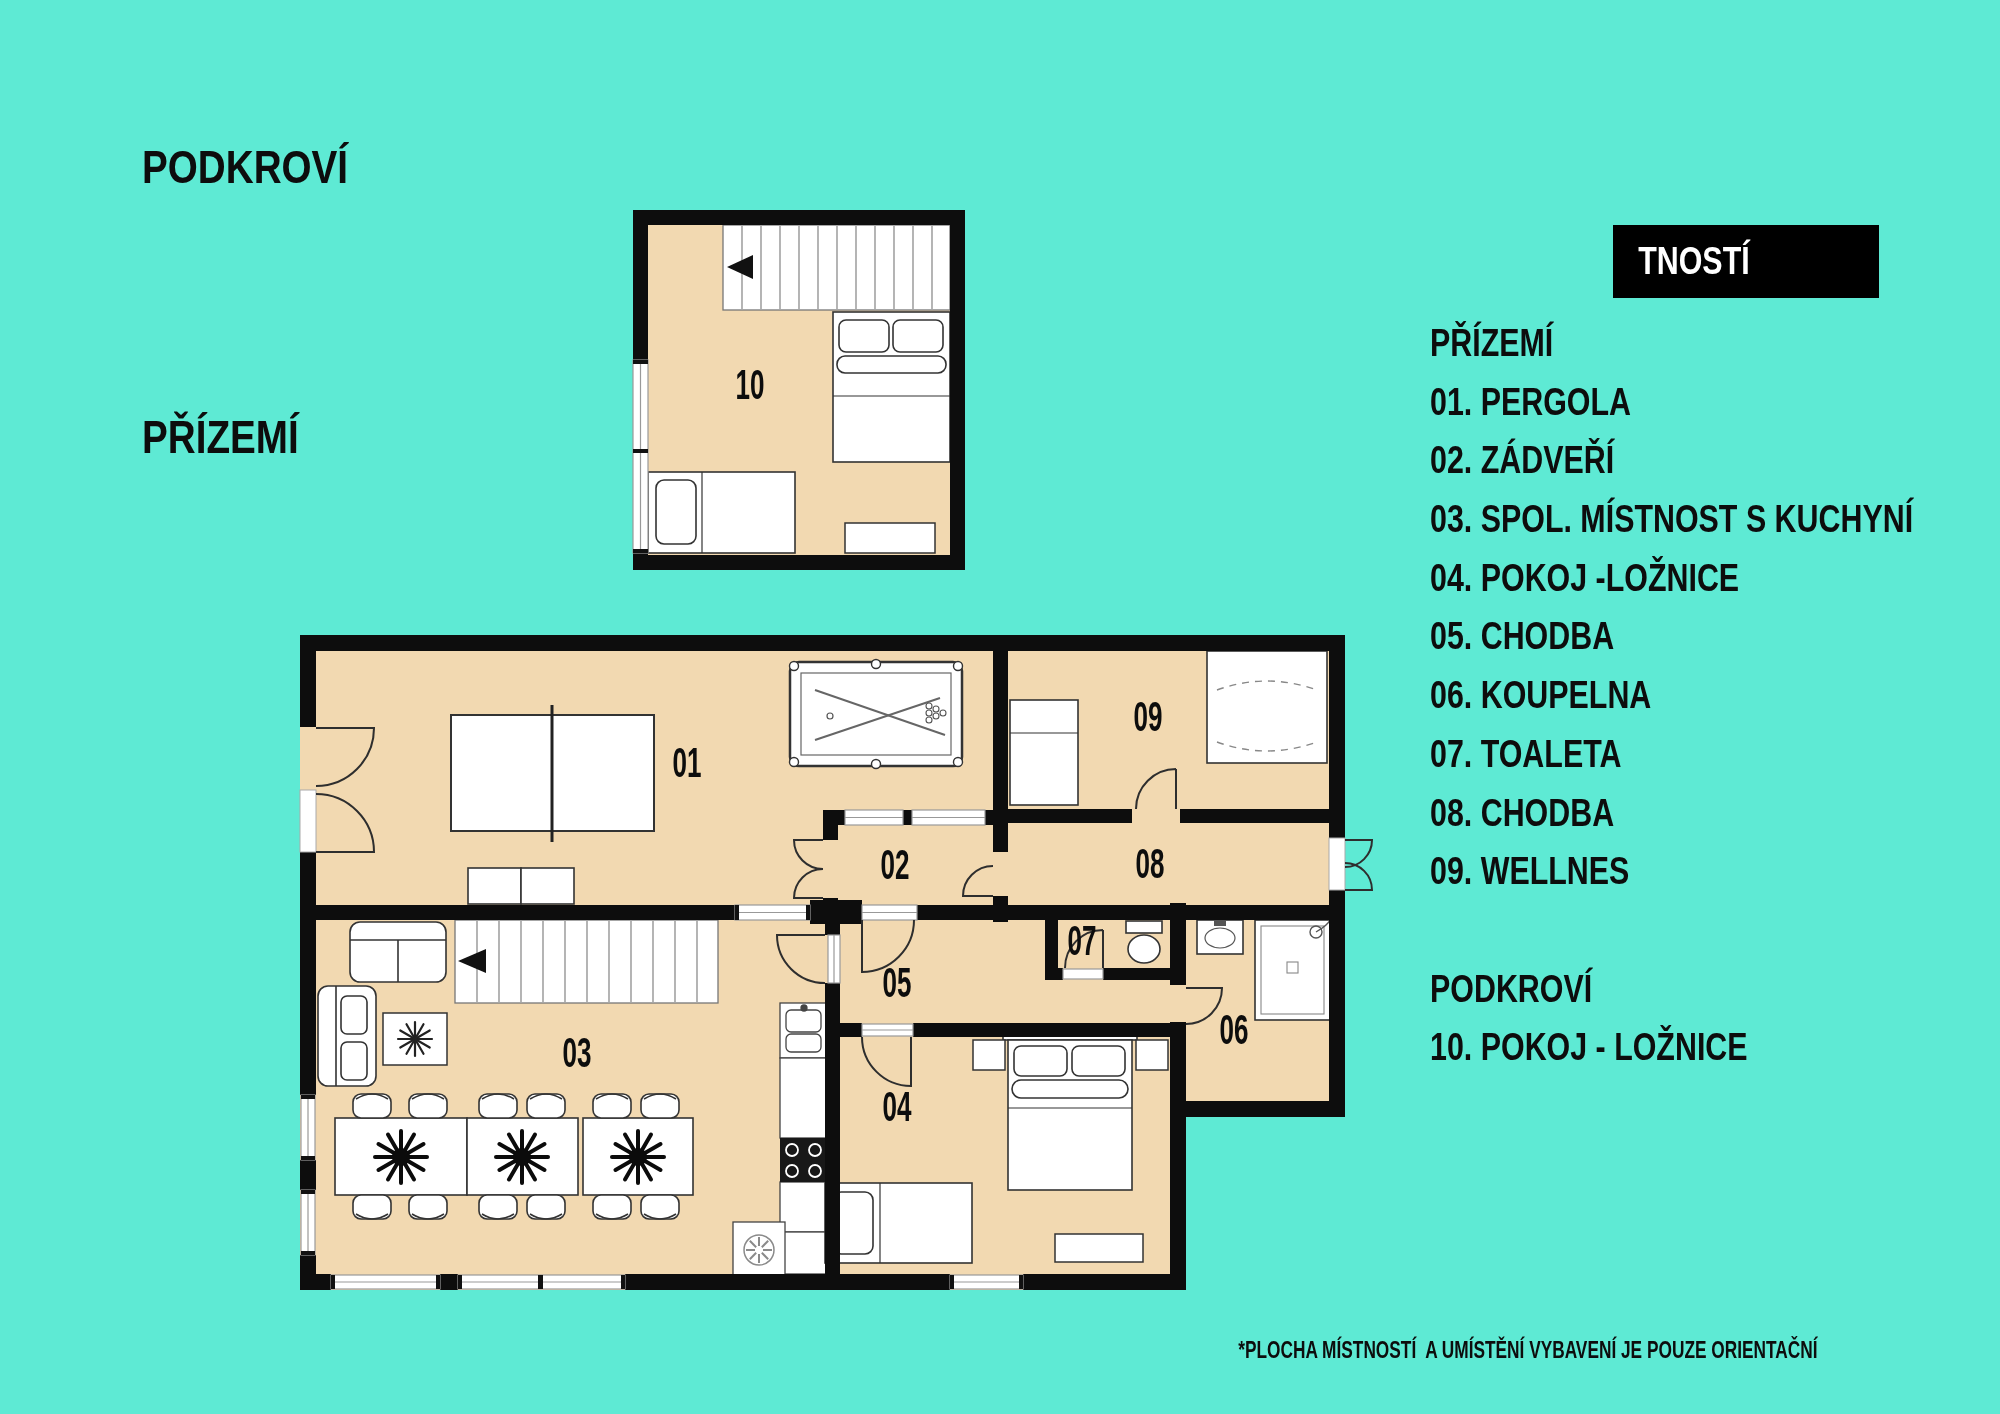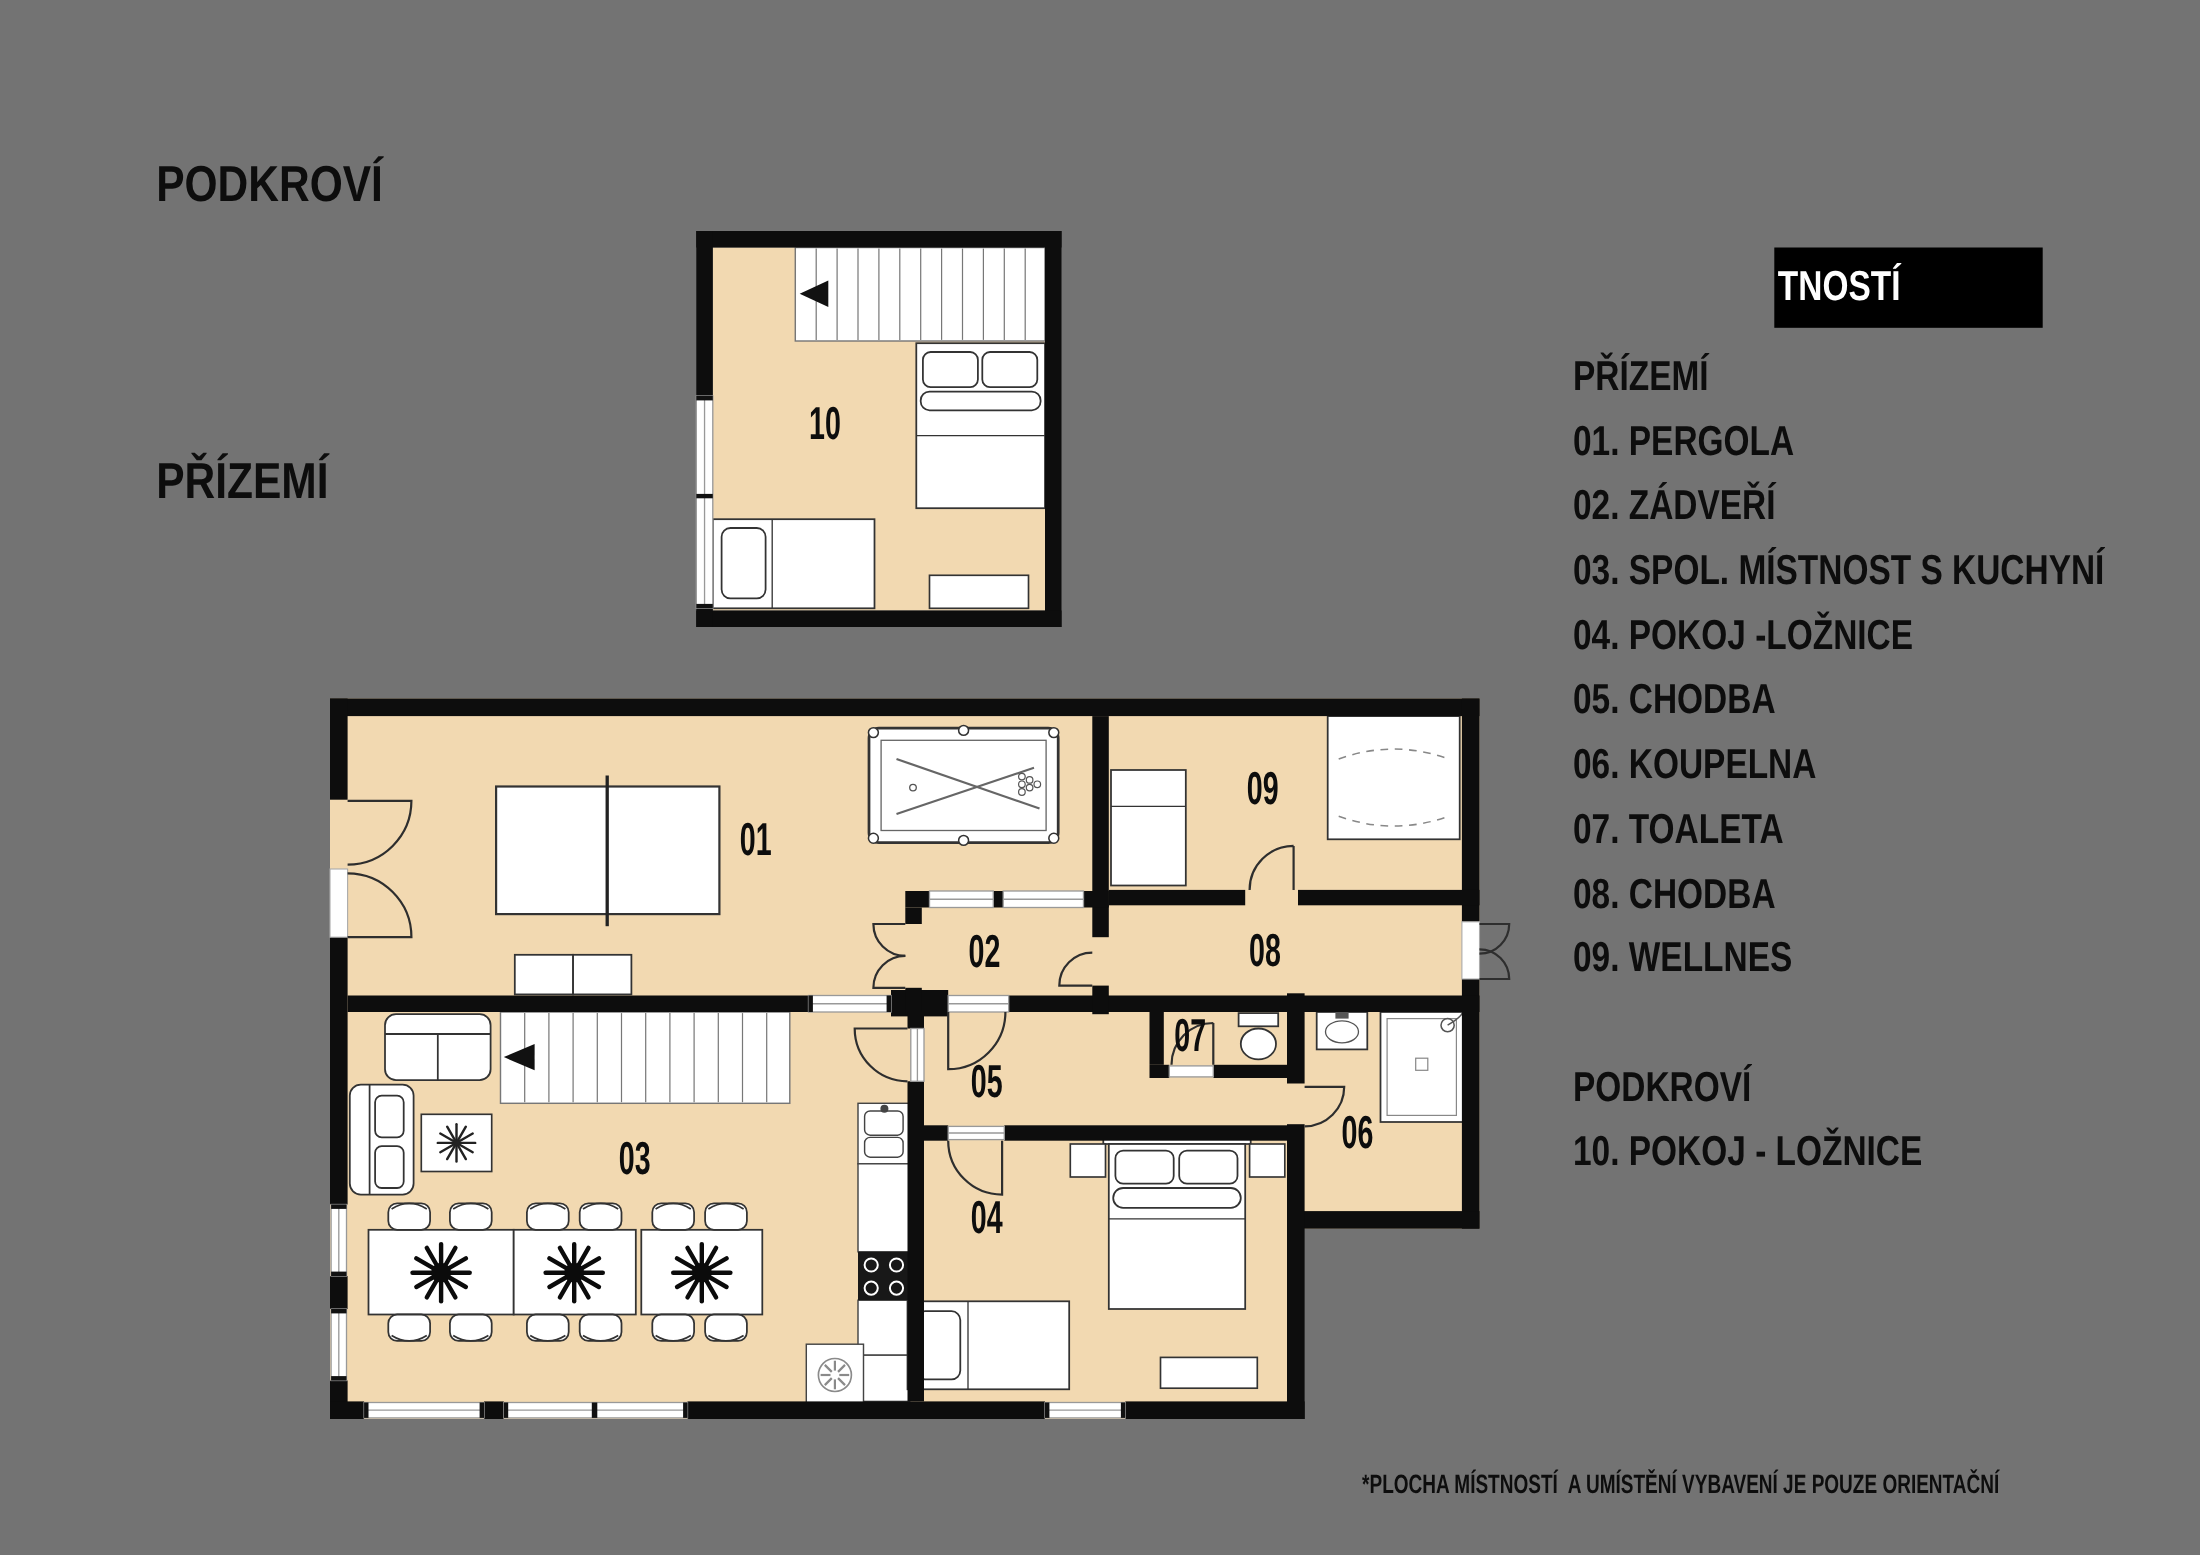--- a/index.html
+++ b/index.html
@@ -1,23 +1,23 @@
 <!DOCTYPE html>
 <html><head>
 <meta charset="utf-8">
 <style>
   html,body{margin:0;padding:0;background:#ffffff;}
-  #stage{position:relative;width:2000px;height:1414px;background:#737373;overflow:hidden;
+  #stage{position:relative;width:2000px;height:1414px;background:#5eead4;overflow:hidden;
          font-family:"Liberation Sans",sans-serif;color:#111;}
   svg{position:absolute;left:0;top:0;}
   .floor-title{position:absolute;font-size:46px;font-weight:700;letter-spacing:0;
     line-height:1;transform:scaleX(0.84);transform-origin:0 50%;white-space:nowrap;color:#0d0d0d;}
   #title-attic{left:142px;top:144px;}
   #title-ground{left:142px;top:414px;}
-  #legend-banner{position:absolute;left:1613px;top:225px;width:244px;height:73px;background:#000;}
+  #legend-banner{position:absolute;left:1613px;top:225px;width:244px;height:73px;background:#000;padding-left:22px;}
   #legend-banner span{display:inline-block;color:#fff;font-size:38px;font-weight:700;line-height:73px;
     padding-left:4px;transform:scaleX(0.8);transform-origin:0 50%;white-space:nowrap;}
   #legend-list{position:absolute;left:1430px;top:314px;}
   .legend-row{height:58.7px;line-height:58.7px;font-size:38px;font-weight:700;white-space:pre;
     transform:scaleX(0.8);transform-origin:0 50%;color:#0d0d0d;}
   #footnote{position:absolute;right:182px;top:1336px;font-size:24px;font-weight:700;white-space:pre;
     transform:scaleX(0.72);transform-origin:100% 50%;color:#0d0d0d;}
   .rlabel{font-family:"Liberation Sans",sans-serif;font-size:42px;font-weight:700;fill:#0d0d0d;}
 </style>
 </head>

